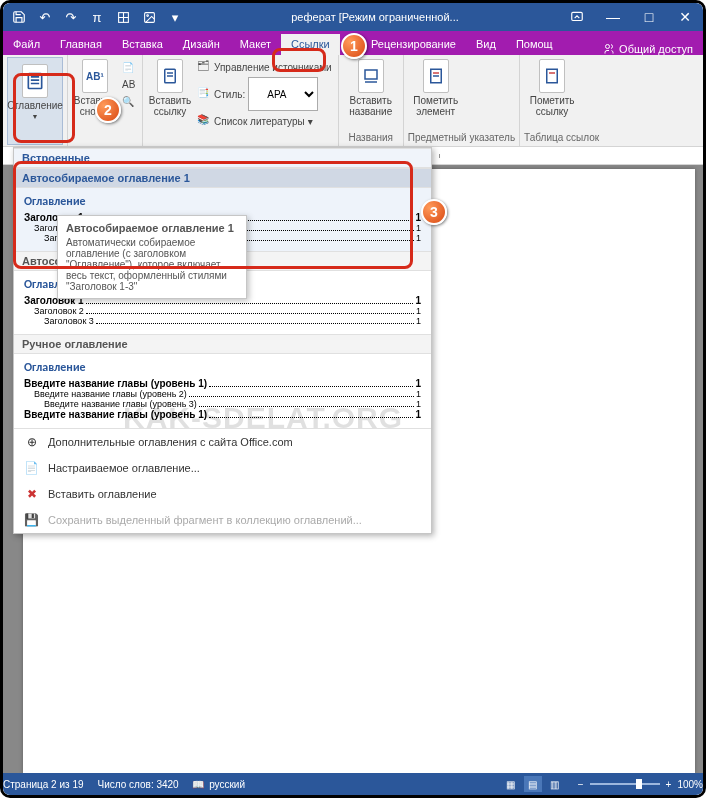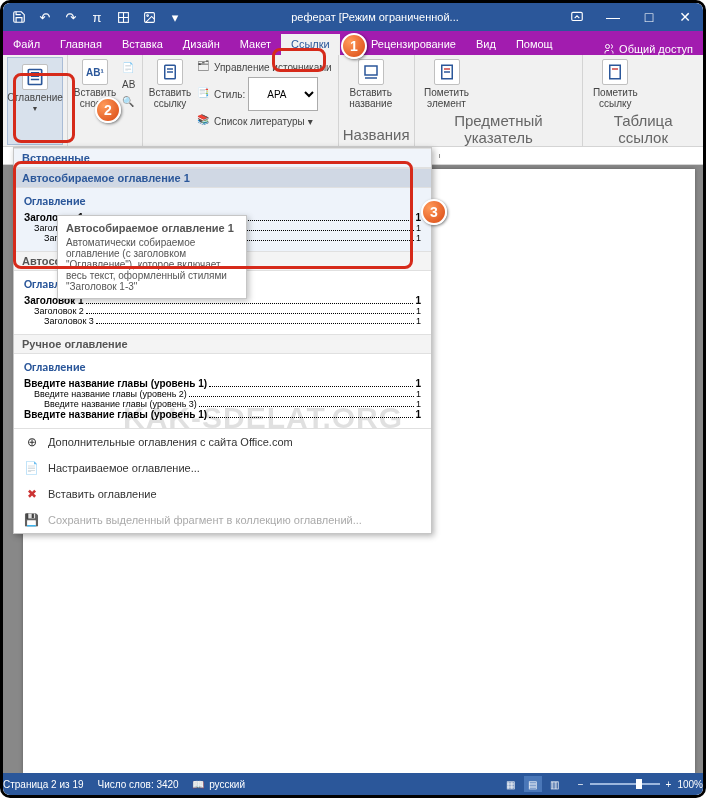--- a/index.html
+++ b/index.html
@@ -18,24 +18,24 @@
   .tabs { height: 24px; background: #a21caf; display: flex; align-items: flex-end; color: #fff; font-size: 11px; }
   .tab { padding: 4px 10px 5px; cursor: pointer; }
   .tab.active { background: #f1f1f1; color: #2b579a; }
   .tabs .spacer { flex: 1; }
   .share { color: #fff; padding: 0 10px; font-size: 11px; display: flex; align-items: center; gap: 4px; }
 
   
   .ribbon { height: 92px; background: #f1f1f1; border-bottom: 1px solid #d4d4d4; display: flex; font-size: 10px; color: #444; position: relative; }
   .group { border-right: 1px solid #d4d4d4; padding: 2px 4px; display: flex; flex-direction: column; }
   .group .tools { flex: 1; display: flex; align-items: flex-start; gap: 2px; }
-  .group .label { font-size: 15px; color: #666; text-align: center; padding: 1px 0; }
+  .group .label { font-size: 10px; color: #666; text-align: center; padding: 1px 0; }
   .big-btn { display: flex; flex-direction: column; align-items: center; justify-content: center; width: 56px; padding: 2px; text-align: center; line-height: 1.1; gap: 2px; }
   .big-btn.narrow { width: 46px; }
-  .icon-box { width: 26px; height: 26px; background: #fff; border: 1px solid #c0c0c0; border-radius: 2px; display: flex; align-items: center; justify-content: center; font-size: 14px; color: #2b579a; }
+  .icon-box { width: 26px; height: 34px; background: #fff; border: 1px solid #c0c0c0; border-radius: 2px; display: flex; align-items: center; justify-content: center; font-size: 14px; color: #2b579a; }
   .small-stack { display: flex; flex-direction: column; gap: 1px; }
   .small-row { display: flex; align-items: center; gap: 3px; padding: 1px 2px; white-space: nowrap; }
   .small-row .mini-icon { width: 14px; height: 14px; display: inline-block; }
   select, .dropdown { font-size: 10px; border: 1px solid #ababab; background: #fff; padding: 0 14px; height: 34px; }
 
   
   .ruler { height: 18px; background: #fff; border-bottom: 1px solid #d4d4d4; font-size: 8px; color: #666; display: flex; align-items: center; padding-left: 20px; letter-spacing: 2px; overflow: hidden; }
 
   
   .doc-area { flex: 1; background: #888; position: relative; overflow: hidden; }

